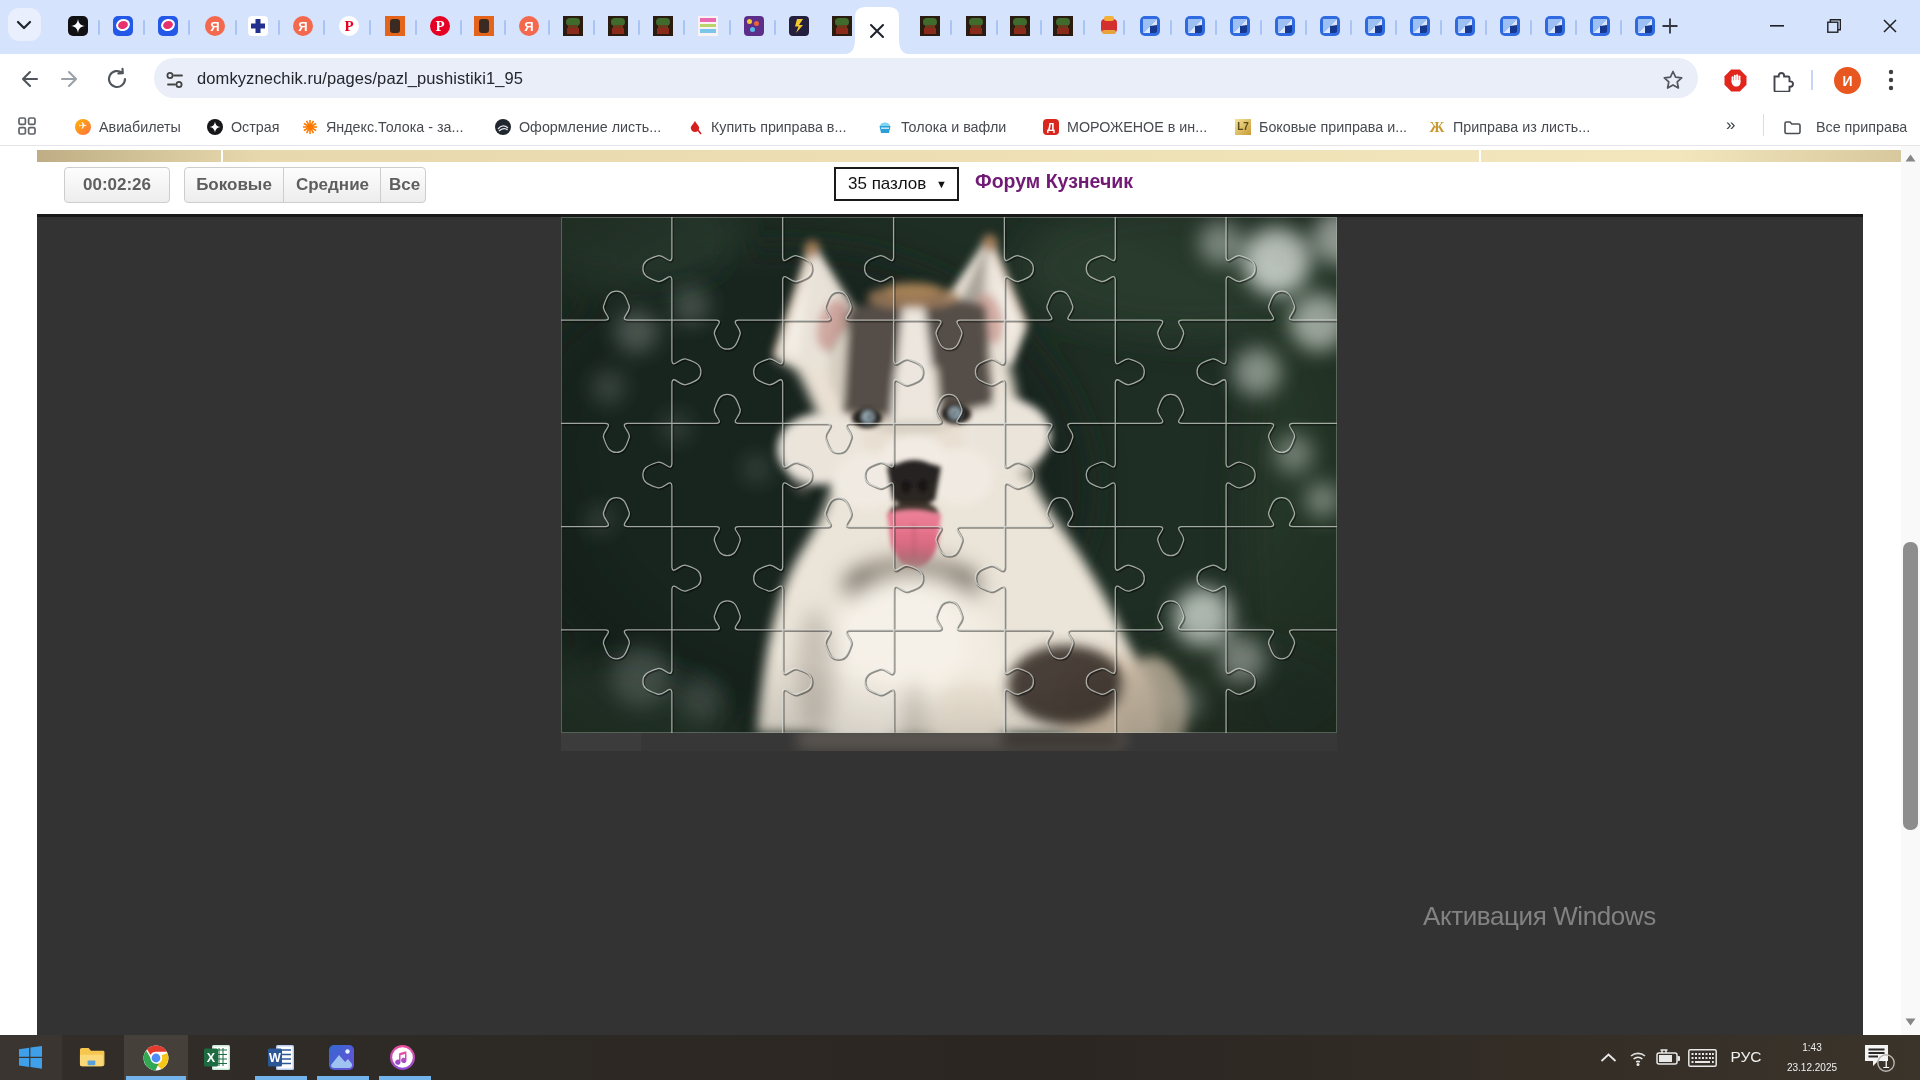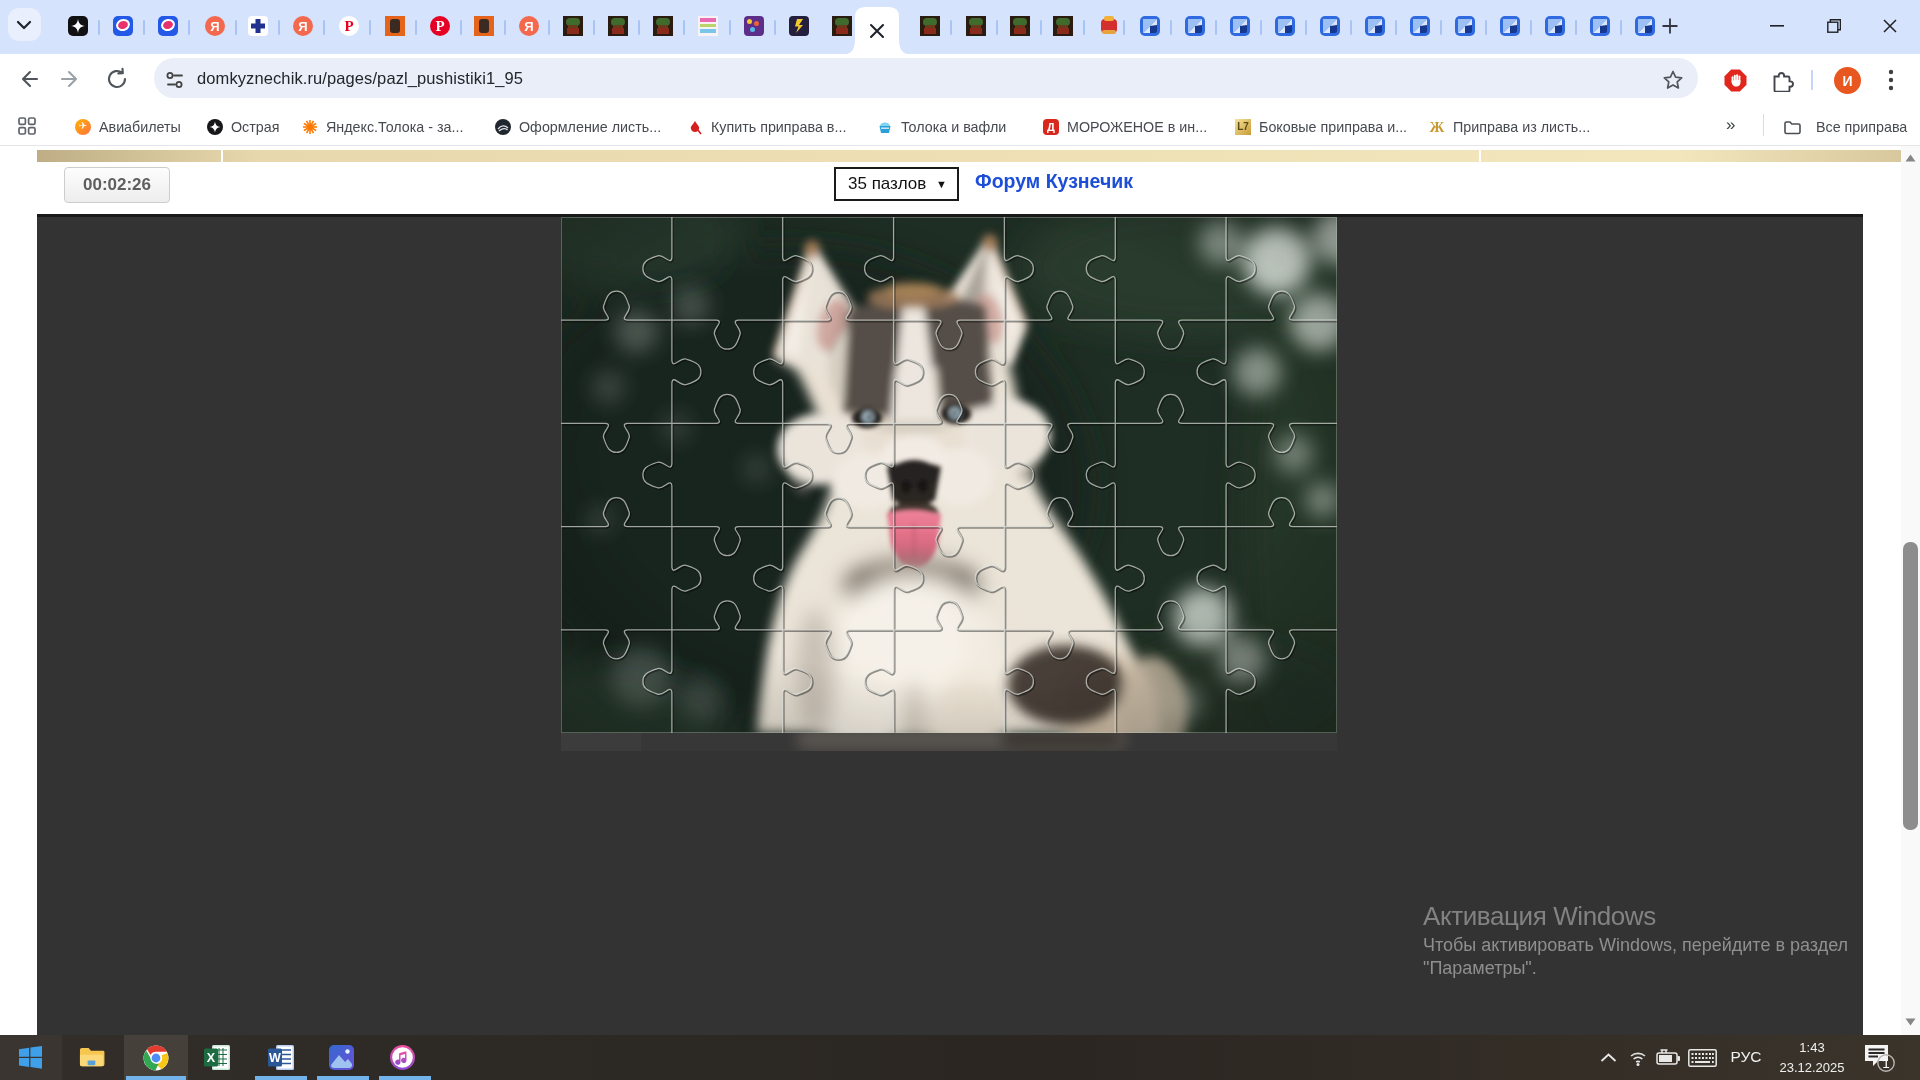--- a/index.html
+++ b/index.html
@@ -338,22 +338,27 @@
 <div class="abs" style="left:1763px;top:114px;width:1px;height:22px;background:#dadce0"></div>
 <svg class="abs" style="left:1784px;top:120px" width="17" height="15">
     <path d="M1 3.5 a1.5 1.5 0 0 1 1.5 -1.5 H6 l1.8 2 H14.5 A1.5 1.5 0 0 1 16 5.5 V12 a1.5 1.5 0 0 1 -1.5 1.5 H2.5 A1.5 1.5 0 0 1 1 12 Z" fill="none" stroke="#4a4e53" stroke-width="1.6"></path>
   </svg>
 <div class="abs bm" style="left:1816px">Все приправа</div>
 <div id="page" class="abs">
     <div id="tanstrip" class="abs"></div>
     <div class="abs" style="left:221px;top:4px;width:2px;height:12px;background:#fff"></div>
     <div class="abs" style="left:1479px;top:4px;width:2px;height:12px;background:#fff"></div>
     <div class="gbtn abs" style="left:64px;width:106px">00:02:26</div>
+    <div class="gbtn abs" style="left:184px;width:242px">
+      <div class="gseg" style="left:0;width:99px;border-right:1px solid #cdcdcd">Боковые</div>
+      <div class="gseg" style="left:100px;width:96px;border-right:1px solid #cdcdcd">Средние</div>
+      <div class="gseg" style="left:197px;width:45px">Все</div>
+    </div>
     <div class="abs" style="left:834px;top:21px;width:125px;height:34px;background:#fff;border:2px solid #1a1a1a;font-size:17px;color:#111;line-height:30px;padding-left:12px">35 пазлов<span style="position:absolute;right:10px;top:0;font-size:11px">▼</span></div>
-    <div class="abs" style="left:975px;top:24px;font-size:19.5px;font-weight:bold;color:#1d4ed8">Форум Кузнечик</div>
+    <div class="abs" style="left:975px;top:24px;font-size:19.5px;font-weight:bold;color:#701a75">Форум Кузнечик</div>
     <div id="dark" class="abs">
       <div id="puzwrap" class="abs"><svg width="776" height="516" viewBox="0 0 776 516">
 <defs>
 <filter id="b2" x="-50%" y="-50%" width="200%" height="200%">
               <feGaussianBlur stdDeviation="2"></feGaussianBlur>
             </filter>
 <filter id="b4" x="-50%" y="-50%" width="200%" height="200%">
               <feGaussianBlur stdDeviation="4"></feGaussianBlur>
             </filter>
 <filter id="b6" x="-50%" y="-50%" width="200%" height="200%">
@@ -488,21 +493,20 @@
 <rect x="0.5" y="0.5" width="775" height="515" stroke="rgba(190,200,190,0.35)" stroke-width="1"></rect>
 </g>
 </svg></div>
       <div id="understrip" class="abs">
         <div id="underleft" class="abs"></div>
         <div class="abs" style="left:235px;top:-6px;width:330px;height:24px;background:#8a8076;border-radius:12px;filter:blur(7px);opacity:0.75"></div>
         <div class="abs" style="left:440px;top:-4px;width:120px;height:20px;background:#423a32;border-radius:10px;filter:blur(6px);opacity:0.8"></div>
         <div class="abs" style="left:0;top:0;width:776px;height:18px;background:rgba(40,40,40,0.38)"></div>
       </div>
       <div id="wm1" class="abs">Активация Windows</div>
-      <div id="wm2" class="abs">Чтобы активировать Windows, перейдите в раздел<br>"Параметры".</div>
     </div>
   </div>
 <div id="scrollcol" class="abs">
     <svg class="abs" style="left:4px;top:8px" width="11" height="8">
       <path d="M5.5 0.5 L10.5 7.5 H0.5 Z" fill="#868686"></path>
     </svg>
     <svg class="abs" style="left:4px;top:872px" width="11" height="8">
       <path d="M5.5 7.5 L10.5 0.5 H0.5 Z" fill="#868686"></path>
     </svg>
     <div id="sthumb" class="abs"></div>
@@ -608,21 +612,21 @@
         <rect x="14" y="8" width="2" height="2"></rect>
         <rect x="17.5" y="8" width="2" height="2"></rect>
         <rect x="21" y="8" width="2" height="2"></rect>
         <rect x="24" y="8" width="1.8" height="2"></rect>
         <rect x="7" y="12" width="15" height="2"></rect>
         <rect x="3.5" y="12" width="2" height="2"></rect>
         <rect x="24" y="12" width="1.8" height="2"></rect>
       </g>
     </svg>
     <div class="abs" style="left:1729px;top:13px;width:34px;text-align:center;font-size:15.5px;color:#f0f0f0">РУС</div>
-    <div class="abs" style="left:1768px;top:3px;width:88px;text-align:center;font-size:13px;color:#f0f0f0;line-height:19.5px">1:43<br>23.12.2025</div>
+    <div class="abs" style="left:1768px;top:3px;width:88px;text-align:center;font-size:10px;color:#f0f0f0;line-height:19.5px">1:43<br>23.12.2025</div>
     <svg class="abs" style="left:1864px;top:9px" width="32" height="30">
       <path d="M1 1 H24 V17 H14 L9 22 V17 H1 Z" fill="#f4f4f4"></path>
       <g stroke="#2b2723" stroke-width="1.8">
         <path d="M4.5 5.5 H20.5 M4.5 9 H20.5 M4.5 12.5 H14"></path>
       </g>
       <circle cx="22" cy="19" r="8.2" fill="none" stroke="#b9b5b0" stroke-width="1.4"></circle>
       <text x="22" y="24" text-anchor="middle" font-size="13.5" fill="#fff" font-family="Liberation Sans">1</text>
     </svg>
   </div>
 </body></html>

